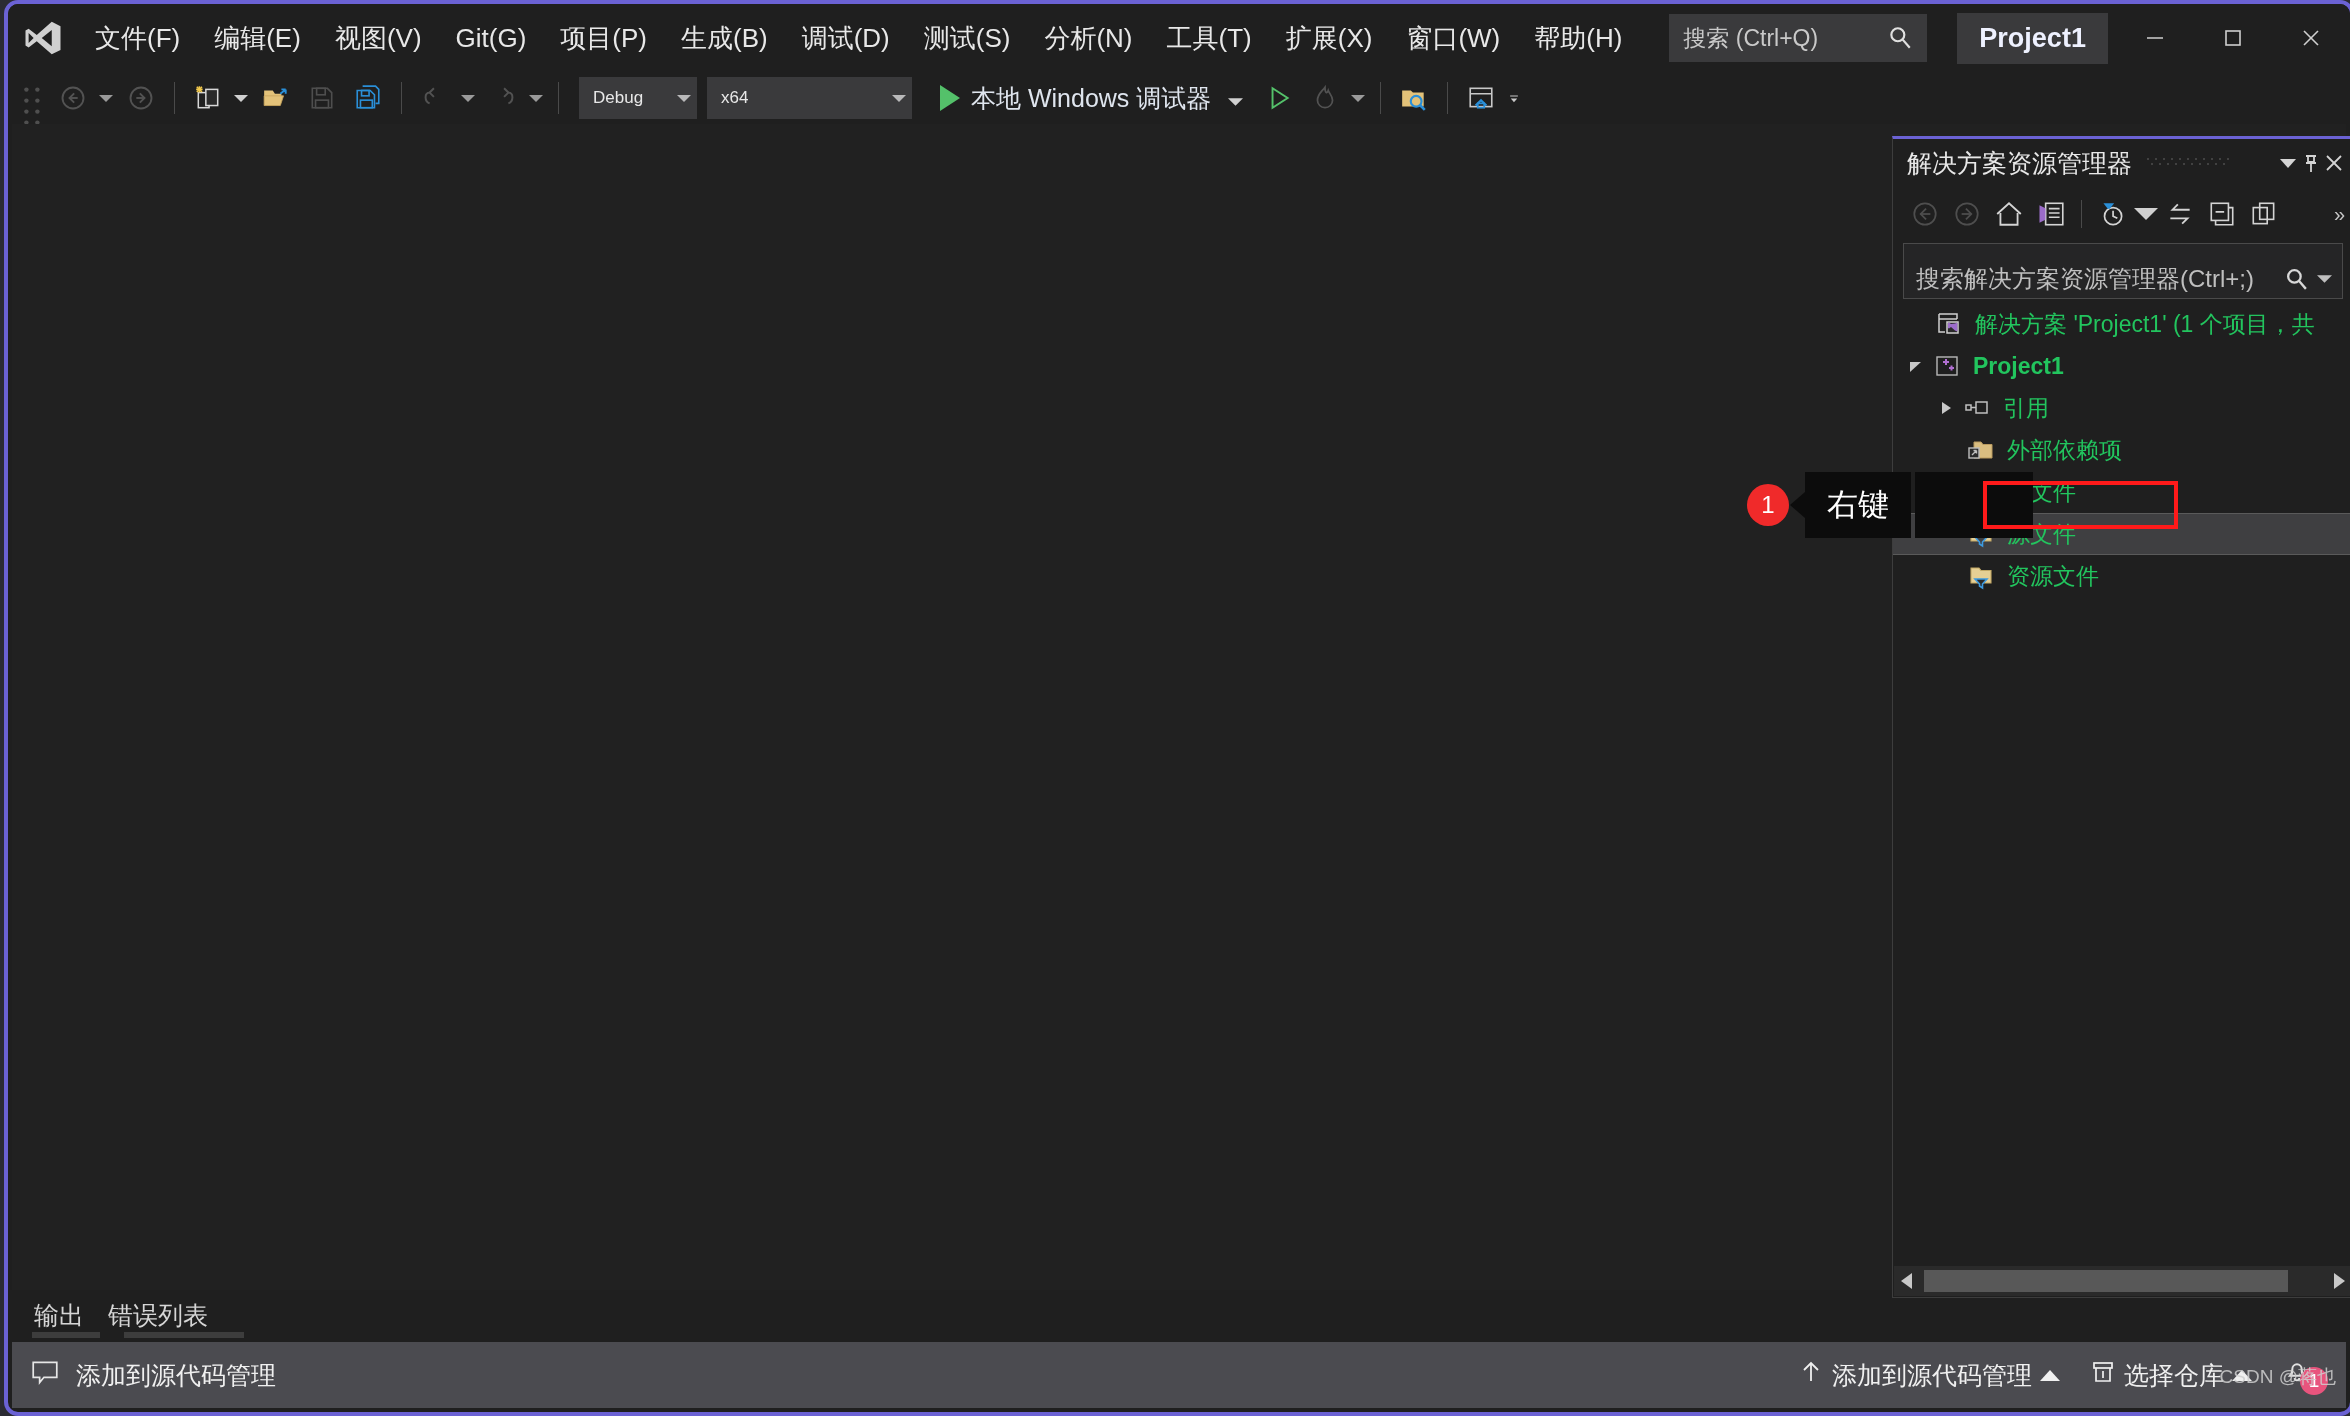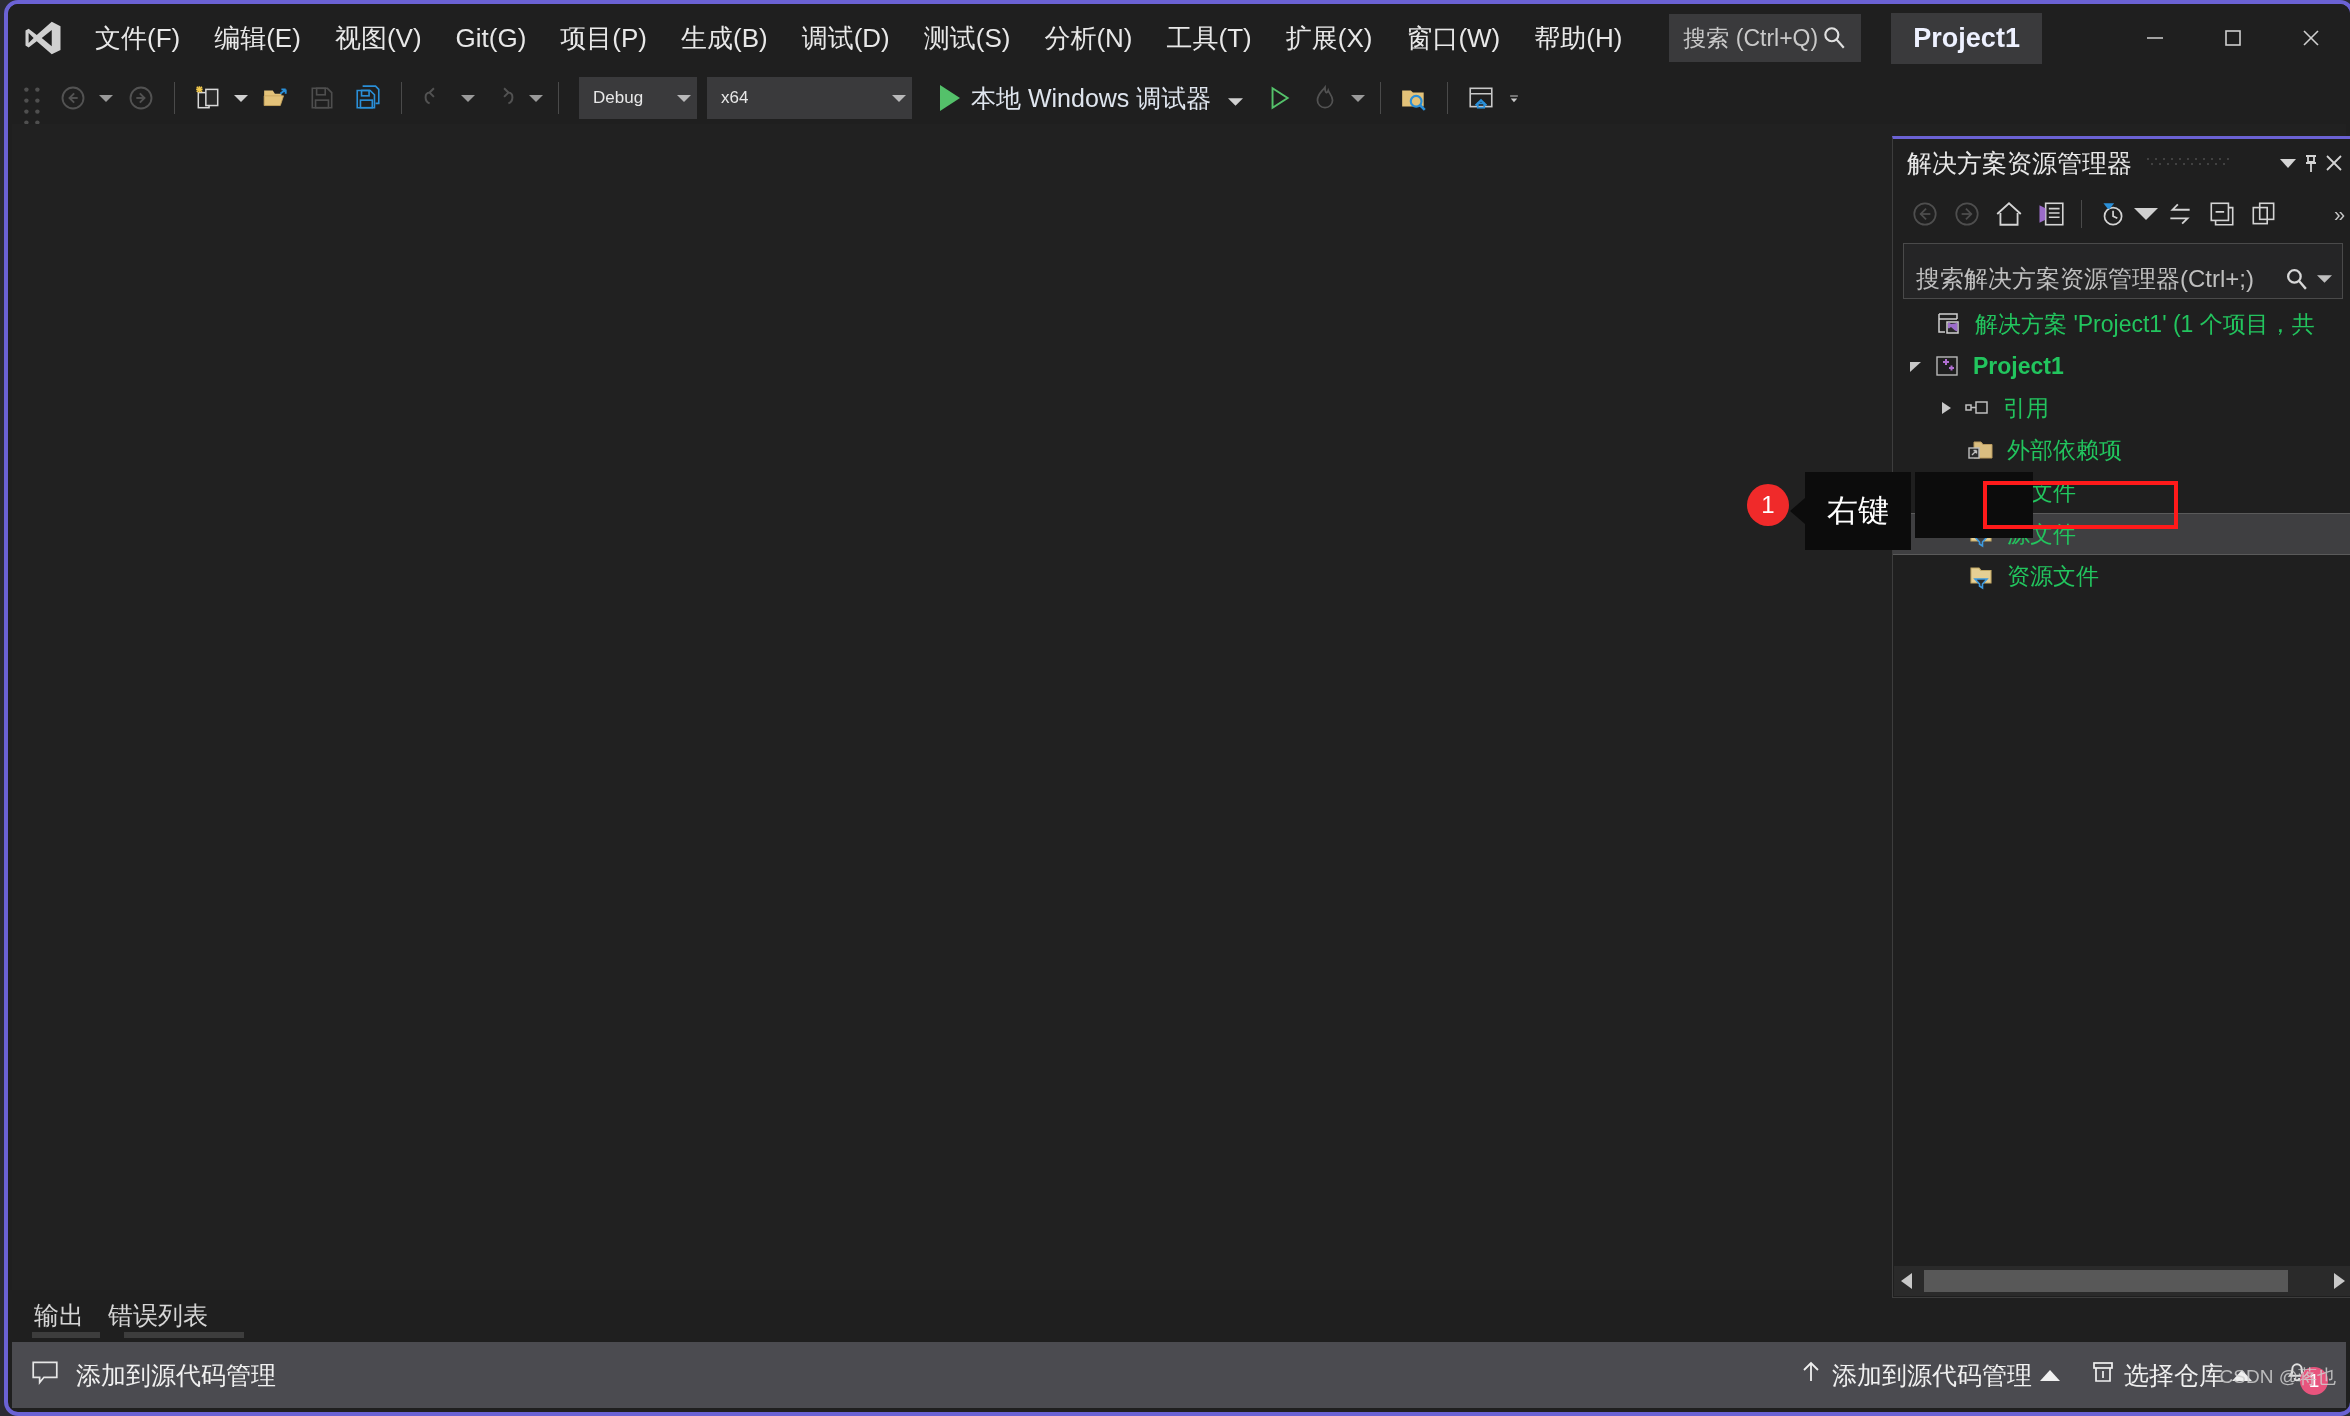--- a/index.html
+++ b/index.html
@@ -37,21 +37,21 @@
     color: #e8e8e8;
     font-size: 26px;
     padding: 6px 17px;
     line-height: 1;
     white-space: nowrap;
     cursor: default;
   }
 
   .title-search {
     margin-left: 30px;
-    width: 192px; height: 48px;
+    width: 258px; height: 48px;
     background: #3a3a3c;
     display: flex; align-items: center;
     padding: 0 14px;
   }
   .title-search .ph {
     color: #c9c9c9; font-size: 23px; flex: 1; white-space: nowrap;
   }
   .title-search .mag { width: 26px; height: 26px; }
 
   .title-proj {
@@ -241,21 +241,21 @@
     left: 1739px; top: 480px;
     width: 42px; height: 42px;
     border-radius: 50%;
     background: #f02a2a;
     color: #fff; font-size: 24px;
     display: flex; align-items: center; justify-content: center;
   }
   .ann-tip {
     position: absolute;
     left: 1797px; top: 468px;
-    height: 78px;
+    height: 66px;
     background: #0c0c0c;
     display: flex; align-items: center;
     padding: 0 22px;
     color: #ffffff; font-size: 31px;
     white-space: nowrap;
   }
   .ann-tip::before {
     content: "";
     position: absolute;
     left: -15px; top: 50%;

